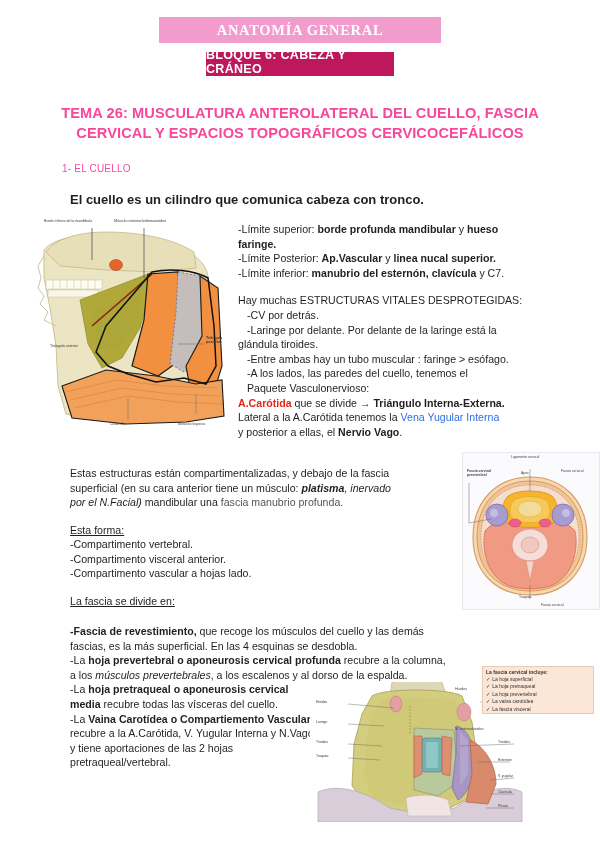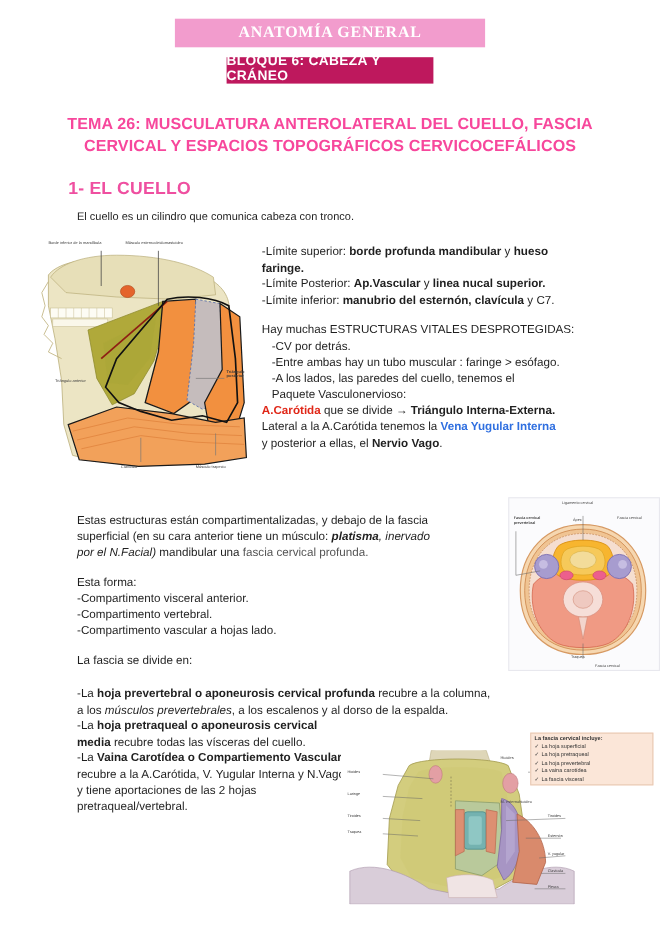--- a/index.html
+++ b/index.html
@@ -30,45 +30,45 @@
   
   .doc-title{
     position:absolute;left:60px;top:103px;width:480px;
     text-align:center;color:#f7479c;font-weight:bold;
     font-size:14.6px;line-height:20px;letter-spacing:.1px;
   }
 
   
   .sect-h{
     position:absolute;left:62px;top:163px;
-    color:#ef4fa0;font-weight:bold;font-size:16px;letter-spacing:.2px;
+    color:#ef4fa0;font-weight:normal;font-size:10px;letter-spacing:.2px;
   }
 
   
   .intro{
-    position:absolute;left:70px;top:192px;font-size:10px;color:#1f1f1f;
+    position:absolute;left:70px;top:192px;font-size:13px;color:#1f1f1f;font-weight:bold;
   }
   .col-right{
     position:absolute;left:238px;top:222px;width:300px;
     font-size:10.6px;line-height:14.6px;color:#1f1f1f;
   }
   .col-right p{margin:0;}
   .gap{height:13px;}
   b{font-weight:bold;}
   .red{color:#e02718;font-weight:bold;}
-  .blue{color:#2f6fe0;font-weight:bold;}
+  .blue{color:#2f6fe0;}
   .ind{display:inline-block;width:9px;}
 
   
   .mid-block{
     position:absolute;left:70px;top:466px;width:330px;
     font-size:10.6px;line-height:14.5px;color:#1f1f1f;
   }
   .mid-block p{margin:0;}
-  .u{}
+  .u{text-decoration:underline;}
   .it{font-style:italic;}
   .grayish{color:#555;}
 
   
   .low-block{
     position:absolute;left:70px;top:624px;width:380px;
     font-size:10.6px;line-height:14.6px;color:#1f1f1f;
   }
   .low-block p{margin:0;}
   .low-narrow{width:248px;}
@@ -179,34 +179,35 @@
     <div class="cap" style="left:142px;top:206px;">Músculo trapecio</div>
   </div>
 
   <div class="col-right">
     <p><span>-Límite superior: </span><b>borde profunda mandibular</b><span> y </span><b>hueso faringe.</b></p>
     <p><span>-Límite Posterior: </span><b>Ap.Vascular</b><span> y </span><b>linea nucal superior.</b></p>
     <p><span>-Límite inferior: </span><b>manubrio del esternón, clavícula</b><span> y C7.</span></p>
     <div class="gap"></div>
     <p>Hay muchas ESTRUCTURAS VITALES DESPROTEGIDAS:</p>
     <p><span class="ind"></span><span>-CV por detrás.</span></p>
+    <p><span class="ind"></span><span>-Laringe por delante. Por delante de la laringe está la glándula tiroides.</span></p>
     <p><span class="ind"></span><span>-Entre ambas hay un tubo muscular : faringe &gt; esófago.</span></p>
     <p><span class="ind"></span><span>-A los lados, las paredes del cuello, tenemos el</span></p>
     <p><span class="ind"></span><span>Paquete Vasculonervioso:</span></p>
     <p><span class="red">A.Carótida</span><span> que se divide → </span><b>Triángulo Interna-Externa.</b></p>
     <p><span>Lateral a la A.Carótida tenemos la </span><span class="blue">Vena Yugular Interna</span></p>
     <p><span>y posterior a ellas, el </span><b>Nervio Vago</b><span>.</span></p>
   </div>
 
   <div class="mid-block">
-    <p><span>Estas estructuras están compartimentalizadas, y debajo de la fascia superficial (en su cara anterior tiene un músculo: </span><b class="it">platisma</b><span class="it">, inervado por el N.Facial)</span><span> mandibular una </span><span class="grayish">fascia cervical profunda.</span></p>
+    <p><span>Estas estructuras están compartimentalizadas, y debajo de la fascia superficial (en su cara anterior tiene un músculo: </span><b class="it">platisma</b><span class="it">, inervado por el N.Facial)</span><span> mandibular una </span><span class="grayish">fascia manubrio profunda.</span></p>
     <div class="gap"></div>
     <p class="u">Esta forma:</p>
+    <p>-Compartimento vertebral.</p>
     <p>-Compartimento visceral anterior.</p>
-    <p>-Compartimento vertebral.</p>
     <p>-Compartimento vascular a hojas lado.</p>
     <div class="gap"></div>
     <p class="u">La fascia se divide en:</p>
   </div>
 
   <div class="fig2">
     <svg width="134" height="154" viewBox="0 0 134 154">
 
       <path d="M67 24 C100 24 124 48 124 84 C124 120 100 142 67 142 C34 142 10 120 10 84 C10 48 34 24 67 24 Z" fill="#f6d7b0" stroke="#d79a63" stroke-width="1.1"></path>
       <path d="M67 28 C98 28 120 50 120 84 C120 118 98 138 67 138 C36 138 14 118 14 84 C14 50 36 28 67 28 Z" fill="#f0c493" stroke="#cf8c52" stroke-width="0.8"></path>
@@ -239,20 +240,21 @@
     </svg>
     <div class="cap" style="left:48px;top:2px;">Ligamento cervical</div>
     <div class="cap" style="left:4px;top:16px;width:42px;white-space:normal;font-weight:bold;">Fascia cervical prevertebral</div>
     <div class="cap" style="left:58px;top:18px;">Ápex</div>
     <div class="cap" style="left:98px;top:16px;width:34px;white-space:normal;">Fascia cervical</div>
     <div class="cap" style="left:56px;top:142px;">Traquea</div>
     <div class="cap" style="left:78px;top:150px;">Fascia cervical</div>
   </div>
 
   <div class="low-block">
+    <p><b>-Fascia de revestimiento,</b><span> que recoge los músculos del cuello y las demás fascias, es la más superficial. En las 4 esquinas se desdobla.</span></p>
     <p><span>-La </span><b>hoja prevertebral o aponeurosis cervical profunda</b><span> recubre a la columna, a los </span><span class="it">músculos prevertebrales</span><span>, a los escalenos y al dorso de la espalda.</span></p>
     <div class="low-narrow">
       <p><span>-La </span><b>hoja pretraqueal o aponeurosis cervical media</b><span> recubre todas las vísceras del cuello.</span></p>
       <p><span>-La </span><b>Vaina Carotídea o Compartiemento Vascular</b><span> recubre a la A.Carótida, V. Yugular Interna y N.Vago, y tiene aportaciones de las 2 hojas pretraqueal/vertebral.</span></p>
     </div>
   </div>
 
   <div class="fig3">
     <svg width="220" height="140" viewBox="0 0 220 140">
       <rect x="0" y="0" width="220" height="140" fill="#ffffff"></rect>

